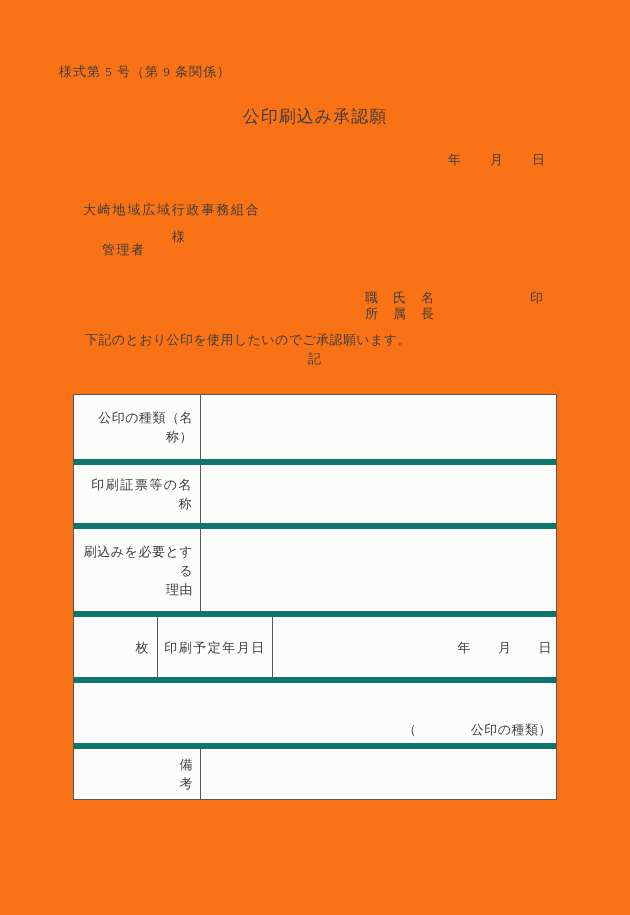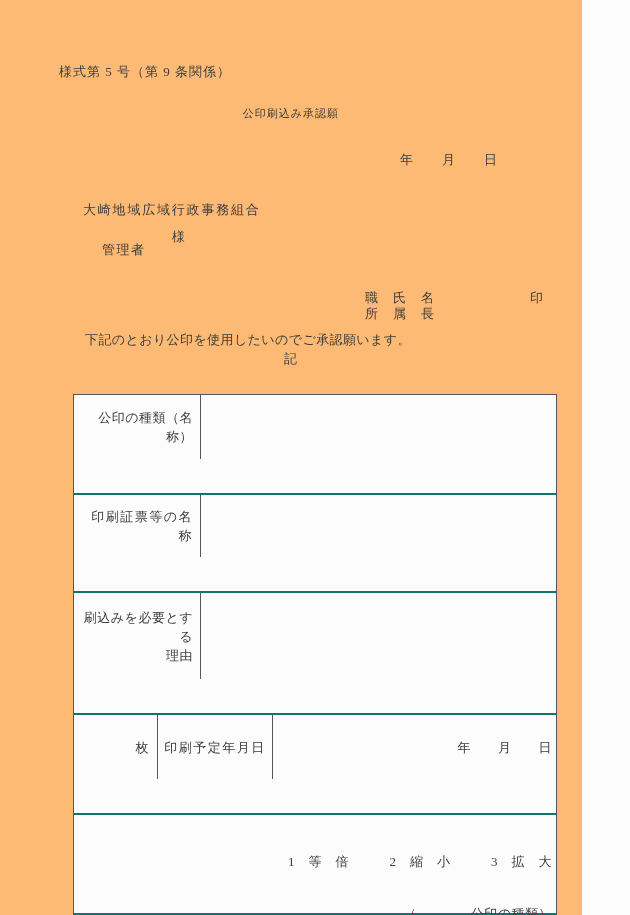--- a/index.html
+++ b/index.html
@@ -2,34 +2,34 @@
 <html lang="ja"><head>
 <meta charset="utf-8">
 <style>
   html, body {
     margin: 0;
     padding: 0;
     background: #fcfcfc;
   }
   .page {
     position: relative;
-    width: 582px;
+    width: 630px;
     height: 915px;
-    background: #fdba74;
+    background: #f97316;
     font-family: "Liberation Serif", "DejaVu Serif", serif;
     font-size: 13px;
     color: #3c3c3c;
     letter-spacing: 1px;
     line-height: 1;
     overflow: hidden;
   }
   .abs { position: absolute; white-space: pre; }
 
   .form-number   { left: 59px;  top: 65px; }
-  .doc-title     { left: 0; right: 0; top: 108px; text-align: center; font-size: 11px; }
+  .doc-title     { left: 0; right: 0; top: 108px; text-align: center; font-size: 17px; }
   .date-line     { right: 84px; top: 153px; }
   .addressee-org { left: 83px;  top: 203px; letter-spacing: 1.8px; }
   .addressee     { left: 83px;  top: 230px; letter-spacing: 1.5px; }
   .addressee .honorific { position: absolute; left: 89px; top: 0; }
   .sender-role   { left: 365px; top: 265px; margin-top: 42px; }
   .sender-name   { left: 365px; top: 291px; }
   .seal-mark     { left: 530px; top: 291px; }
   .body-text     { left: 85px;  top: 333px; letter-spacing: 0.4px; }
   .record-mark   { left: 0; right: 0; top: 352px; text-align: center; }
 
@@ -38,21 +38,21 @@
     position: absolute;
     left: 73px;
     top: 394px;
     width: 484px;
     border: 1px solid #565656;
     box-sizing: border-box;
     background: #fcfcfc;
     text-align: right;
   }
   .t-row { display: flex; box-sizing: border-box; }
-  .t-row + .t-row { border-top: 2px solid #0f766e; margin-top: 34px; }
+  .t-row + .t-row { border-top: 6px solid #0f766e; }
   .t-cell {
     box-sizing: border-box;
     display: flex;
     align-items: center;
     padding: 0 7px;
     white-space: pre-line;
     line-height: 19px;
     letter-spacing: 0.5px;
   }
   .t-cell + .t-cell { border-left: 1px solid #565656; }
@@ -126,21 +126,20 @@
     </div>
 
     <div class="t-row row-quantity">
       <div class="t-cell cell-unit">枚</div>
       <div class="t-cell cell-plan">印刷予定年月日</div>
       <div class="t-cell cell-plan-date">年　　月　　日</div>
     </div>
 
     <div class="t-row row-size">
       <div class="t-cell value-cell size-value-cell">
-        <div class="size-options-line">1　等　倍　　　2　縮　小　　　3　拡　大</div>
         <div class="size-note-line">（　　　　公印の種類）</div>
       </div>
     </div>
 
     <div class="t-row row-remarks">
       <div class="t-cell label-cell">備　　　　　　　考</div>
       <div class="t-cell value-cell"></div>
     </div>
 
   </div>

